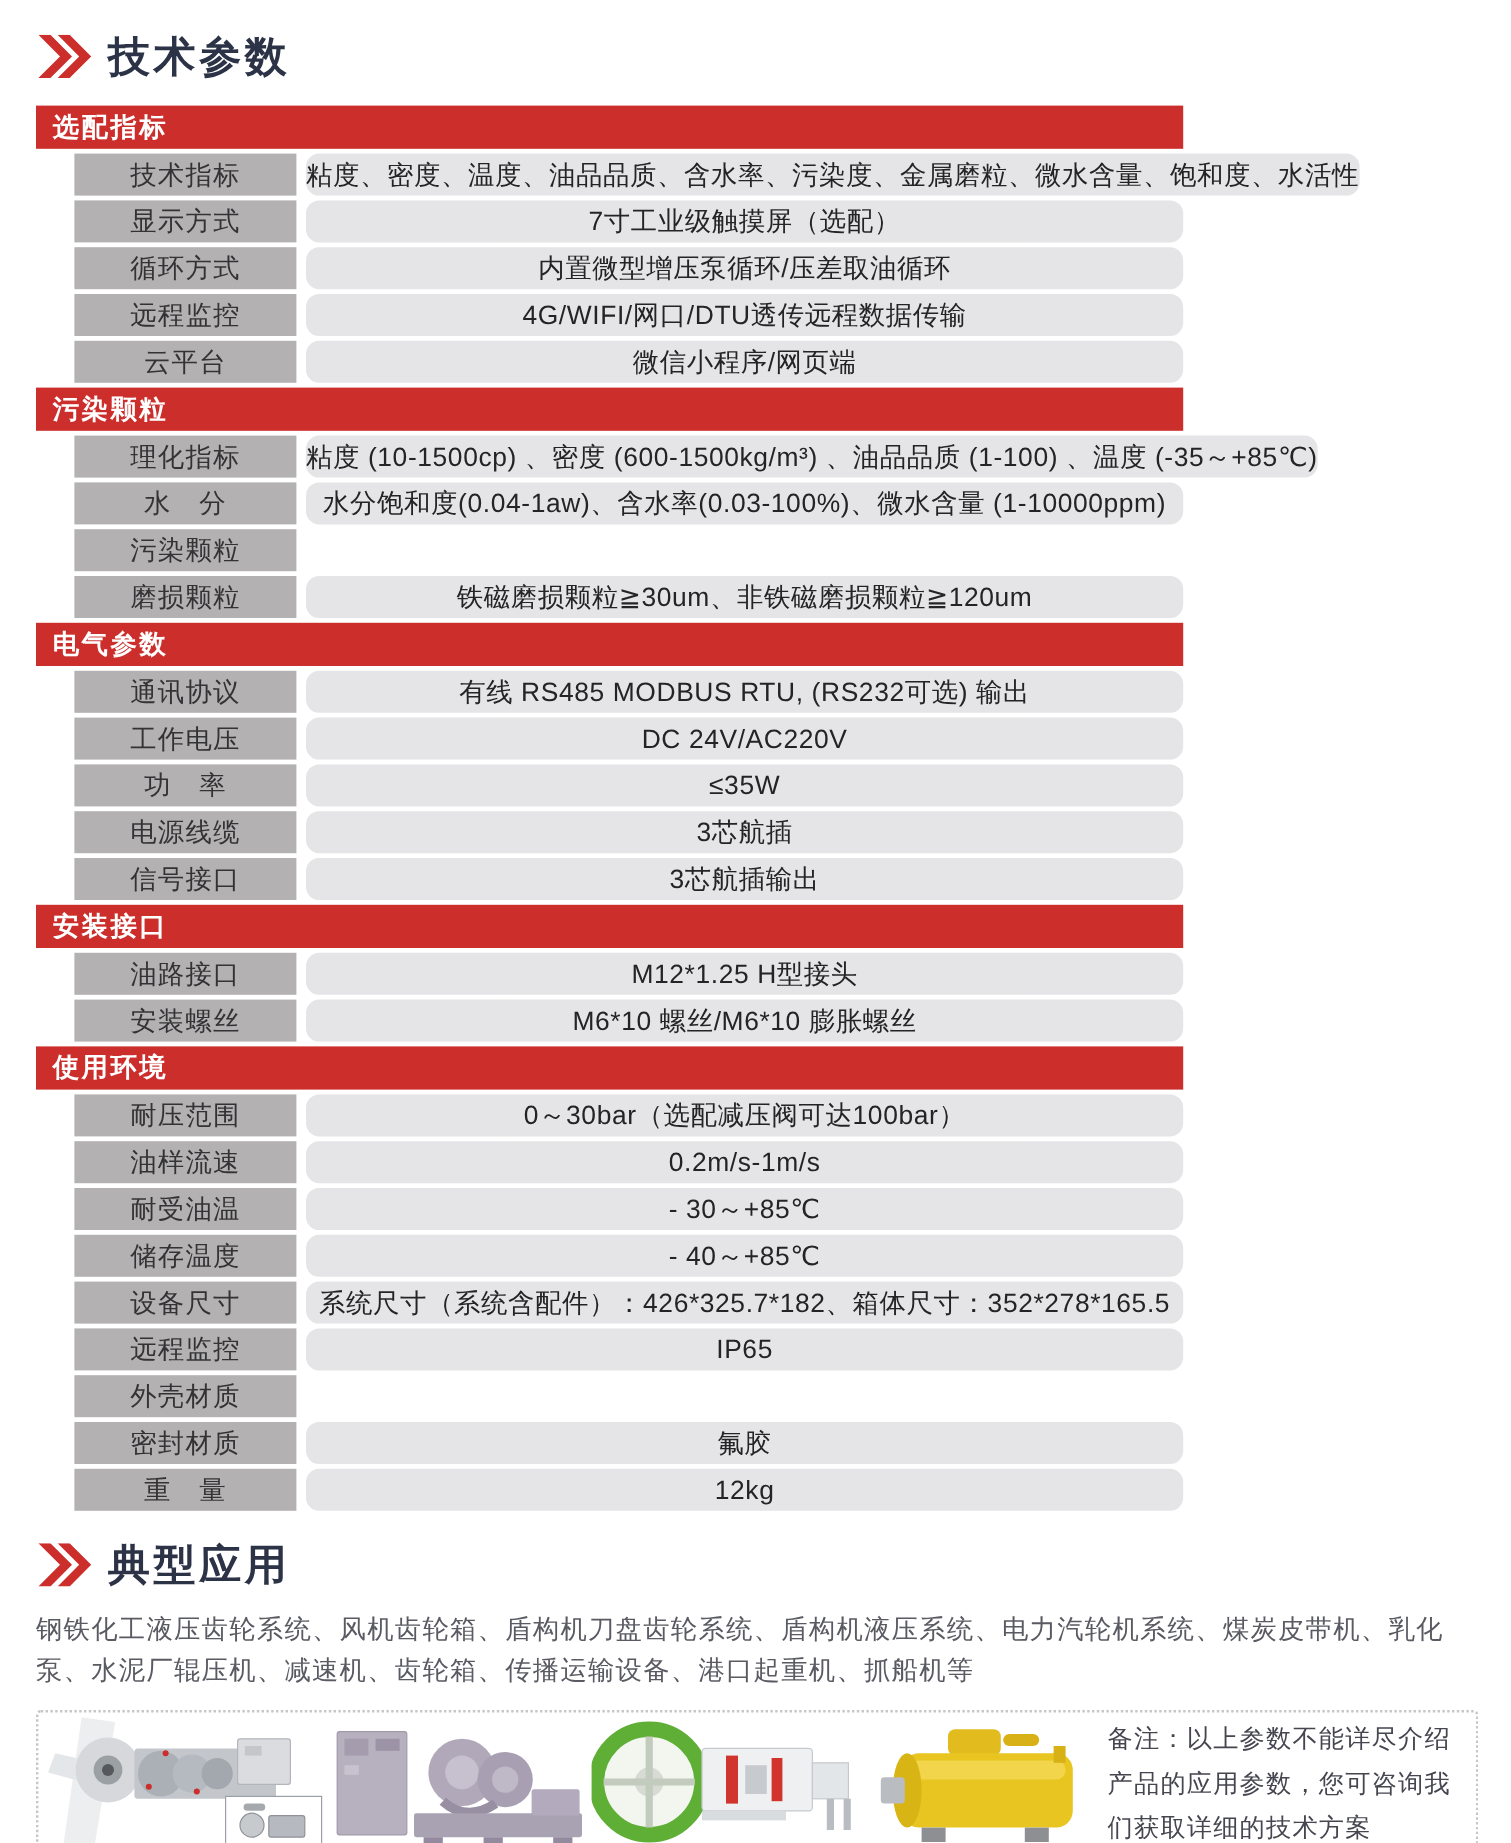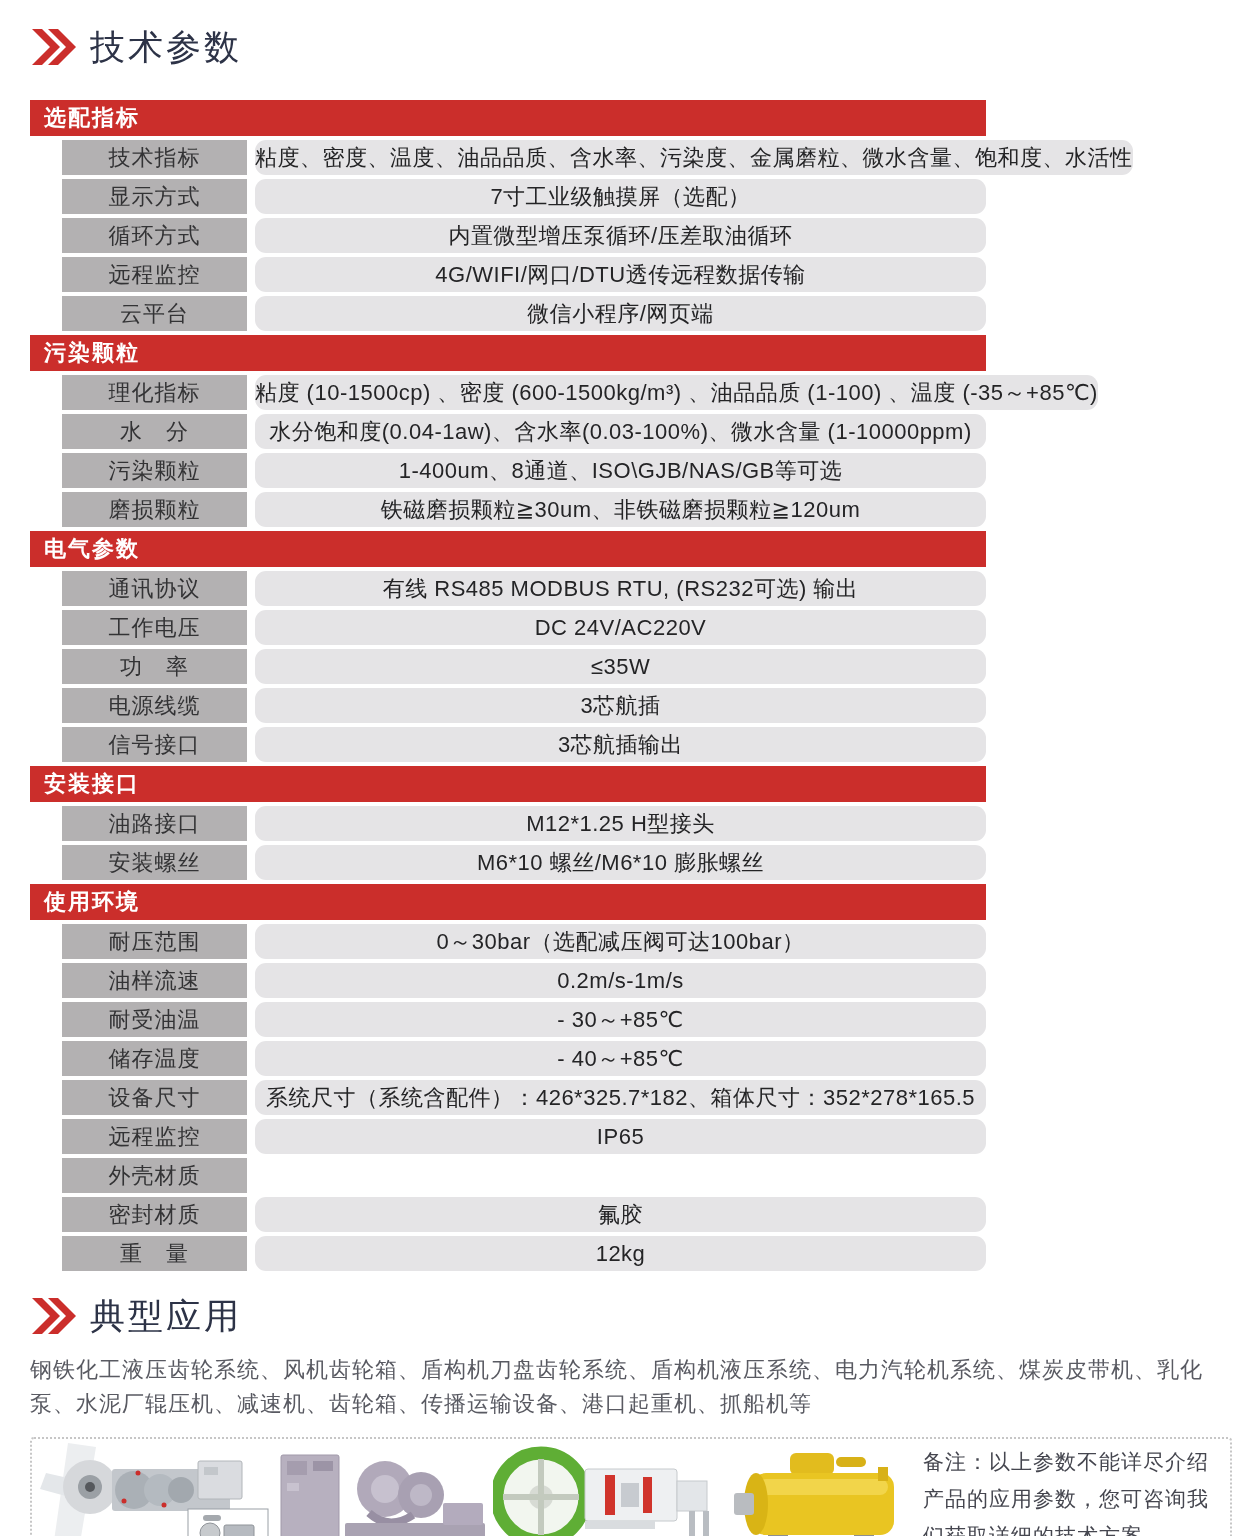--- a/index.html
+++ b/index.html
@@ -8,25 +8,25 @@
     width:1259px; height:1536px;
     font-family:"Liberation Sans","DejaVu Sans",sans-serif;
     color:#222; overflow:hidden; position:relative;
   }
   .page { width:1259px; height:1536px; padding:24px 27px 0 30px; }
 
   
   .heading { display:flex; align-items:center; gap:14px; height:46px; }
   .heading .chev { width:46px; height:36px; flex:0 0 auto; }
   .heading .txt {
-    font-size:35px; font-weight:normal; color:#2d3347; letter-spacing:3px;
-  }
-
-  
-  .spec-table { margin-top:30px; width:956px; }
+    font-size:35px; font-weight:bold; color:#2d3347; letter-spacing:3px;
+  }
+
+  
+  .spec-table { margin-top:18px; width:956px; }
   .sec-bar {
     height:36px; margin-bottom:4px; background:#cb2e2b;
     color:#ffffff; font-size:22px; font-weight:bold;
     display:flex; align-items:center; padding-left:14px; letter-spacing:2px;
   }
   .spec-row { display:flex; height:35px; margin-bottom:4px;padding-left:32px; }
   .cell-label {
     width:185px; flex:0 0 auto; background:#b3b1b2; margin-right:8px;
     display:flex; align-items:center; justify-content:center;
     font-size:22px; color:#333335; letter-spacing:1px;
@@ -99,21 +99,20 @@
       <div class="spec-row">
         <div class="cell-label">理化指标</div>
         <div class="cell-value">粘度 (10-1500cp) 、密度 (600-1500kg/m³) 、油品品质 (1-100) 、温度 (-35～+85℃)</div>
       </div>
       <div class="spec-row">
         <div class="cell-label">水　分</div>
         <div class="cell-value">水分饱和度(0.04-1aw)、含水率(0.03-100%)、微水含量 (1-10000ppm)</div>
       </div>
       <div class="spec-row">
         <div class="cell-label">污染颗粒</div>
-        <div class="cell-value">1-400um、8通道、ISO\GJB/NAS/GB等可选</div>
       </div>
       <div class="spec-row">
         <div class="cell-label">磨损颗粒</div>
         <div class="cell-value">铁磁磨损颗粒≧30um、非铁磁磨损颗粒≧120um</div>
       </div>
       <div class="sec-bar">电气参数</div>
       <div class="spec-row">
         <div class="cell-label">通讯协议</div>
         <div class="cell-value">有线 RS485 MODBUS RTU, (RS232可选) 输出</div>
       </div>

